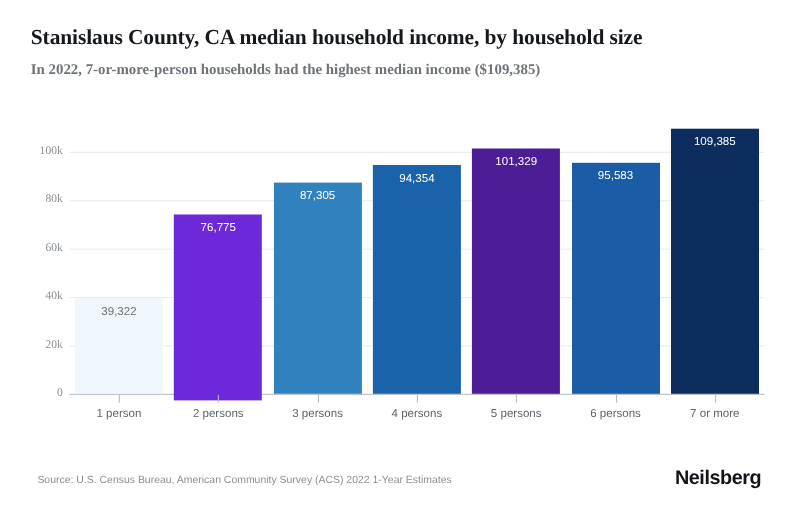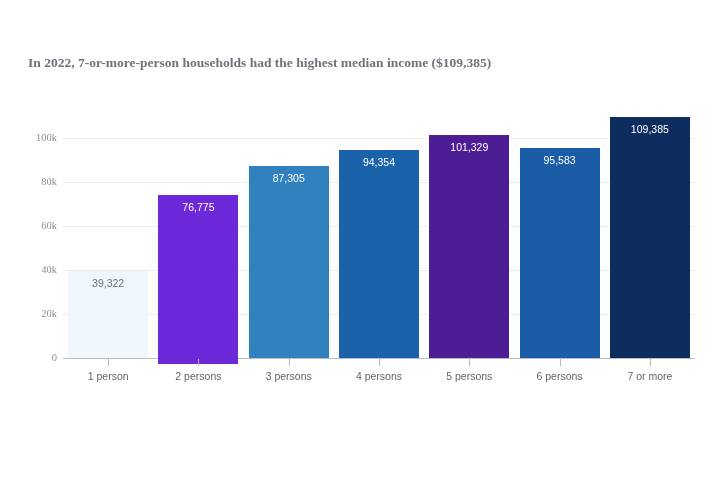--- a/index.html
+++ b/index.html
@@ -149,20 +149,21 @@
     color: #111418;
     font-family: "Liberation Sans", sans-serif;
     letter-spacing: -0.4px;
   }
 </style>
 </head>
 <body>
 
 <div id="chart-card">
 
+  <div id="chart-title">Stanislaus County, CA median household income, by household size</div>
   <div id="chart-subtitle">In 2022, 7-or-more-person households had the highest median income ($109,385)</div>
 
   <div id="plot-area">
     <div id="grid-layer">
         <div class="axis-baseline" style="top: 358px;"></div>
         <div class="gridline" style="top: 314px;"></div>
         <div class="gridline" style="top: 270px;"></div>
         <div class="gridline" style="top: 226px;"></div>
         <div class="gridline" style="top: 182px;"></div>
         <div class="gridline" style="top: 138px;"></div>
@@ -222,14 +223,16 @@
         <div class="xtick-mark" style="left: 469.286px;"></div>
         <div class="xtick-label" style="left: 424.143px; width: 90.2857px;">5 persons</div>
         <div class="xtick-mark" style="left: 559.571px;"></div>
         <div class="xtick-label" style="left: 514.429px; width: 90.2857px;">6 persons</div>
         <div class="xtick-mark" style="left: 649.857px;"></div>
         <div class="xtick-label" style="left: 604.714px; width: 90.2857px;">7 or more</div>
       </div>
   </div>
 
   <div id="footer-divider"></div>
+  <div id="source-note">Source: U.S. Census Bureau, American Community Survey (ACS) 2022 1-Year Estimates</div>
+  <div id="brand-logo">Neilsberg</div>
 
 </div>
 
 </body></html>

